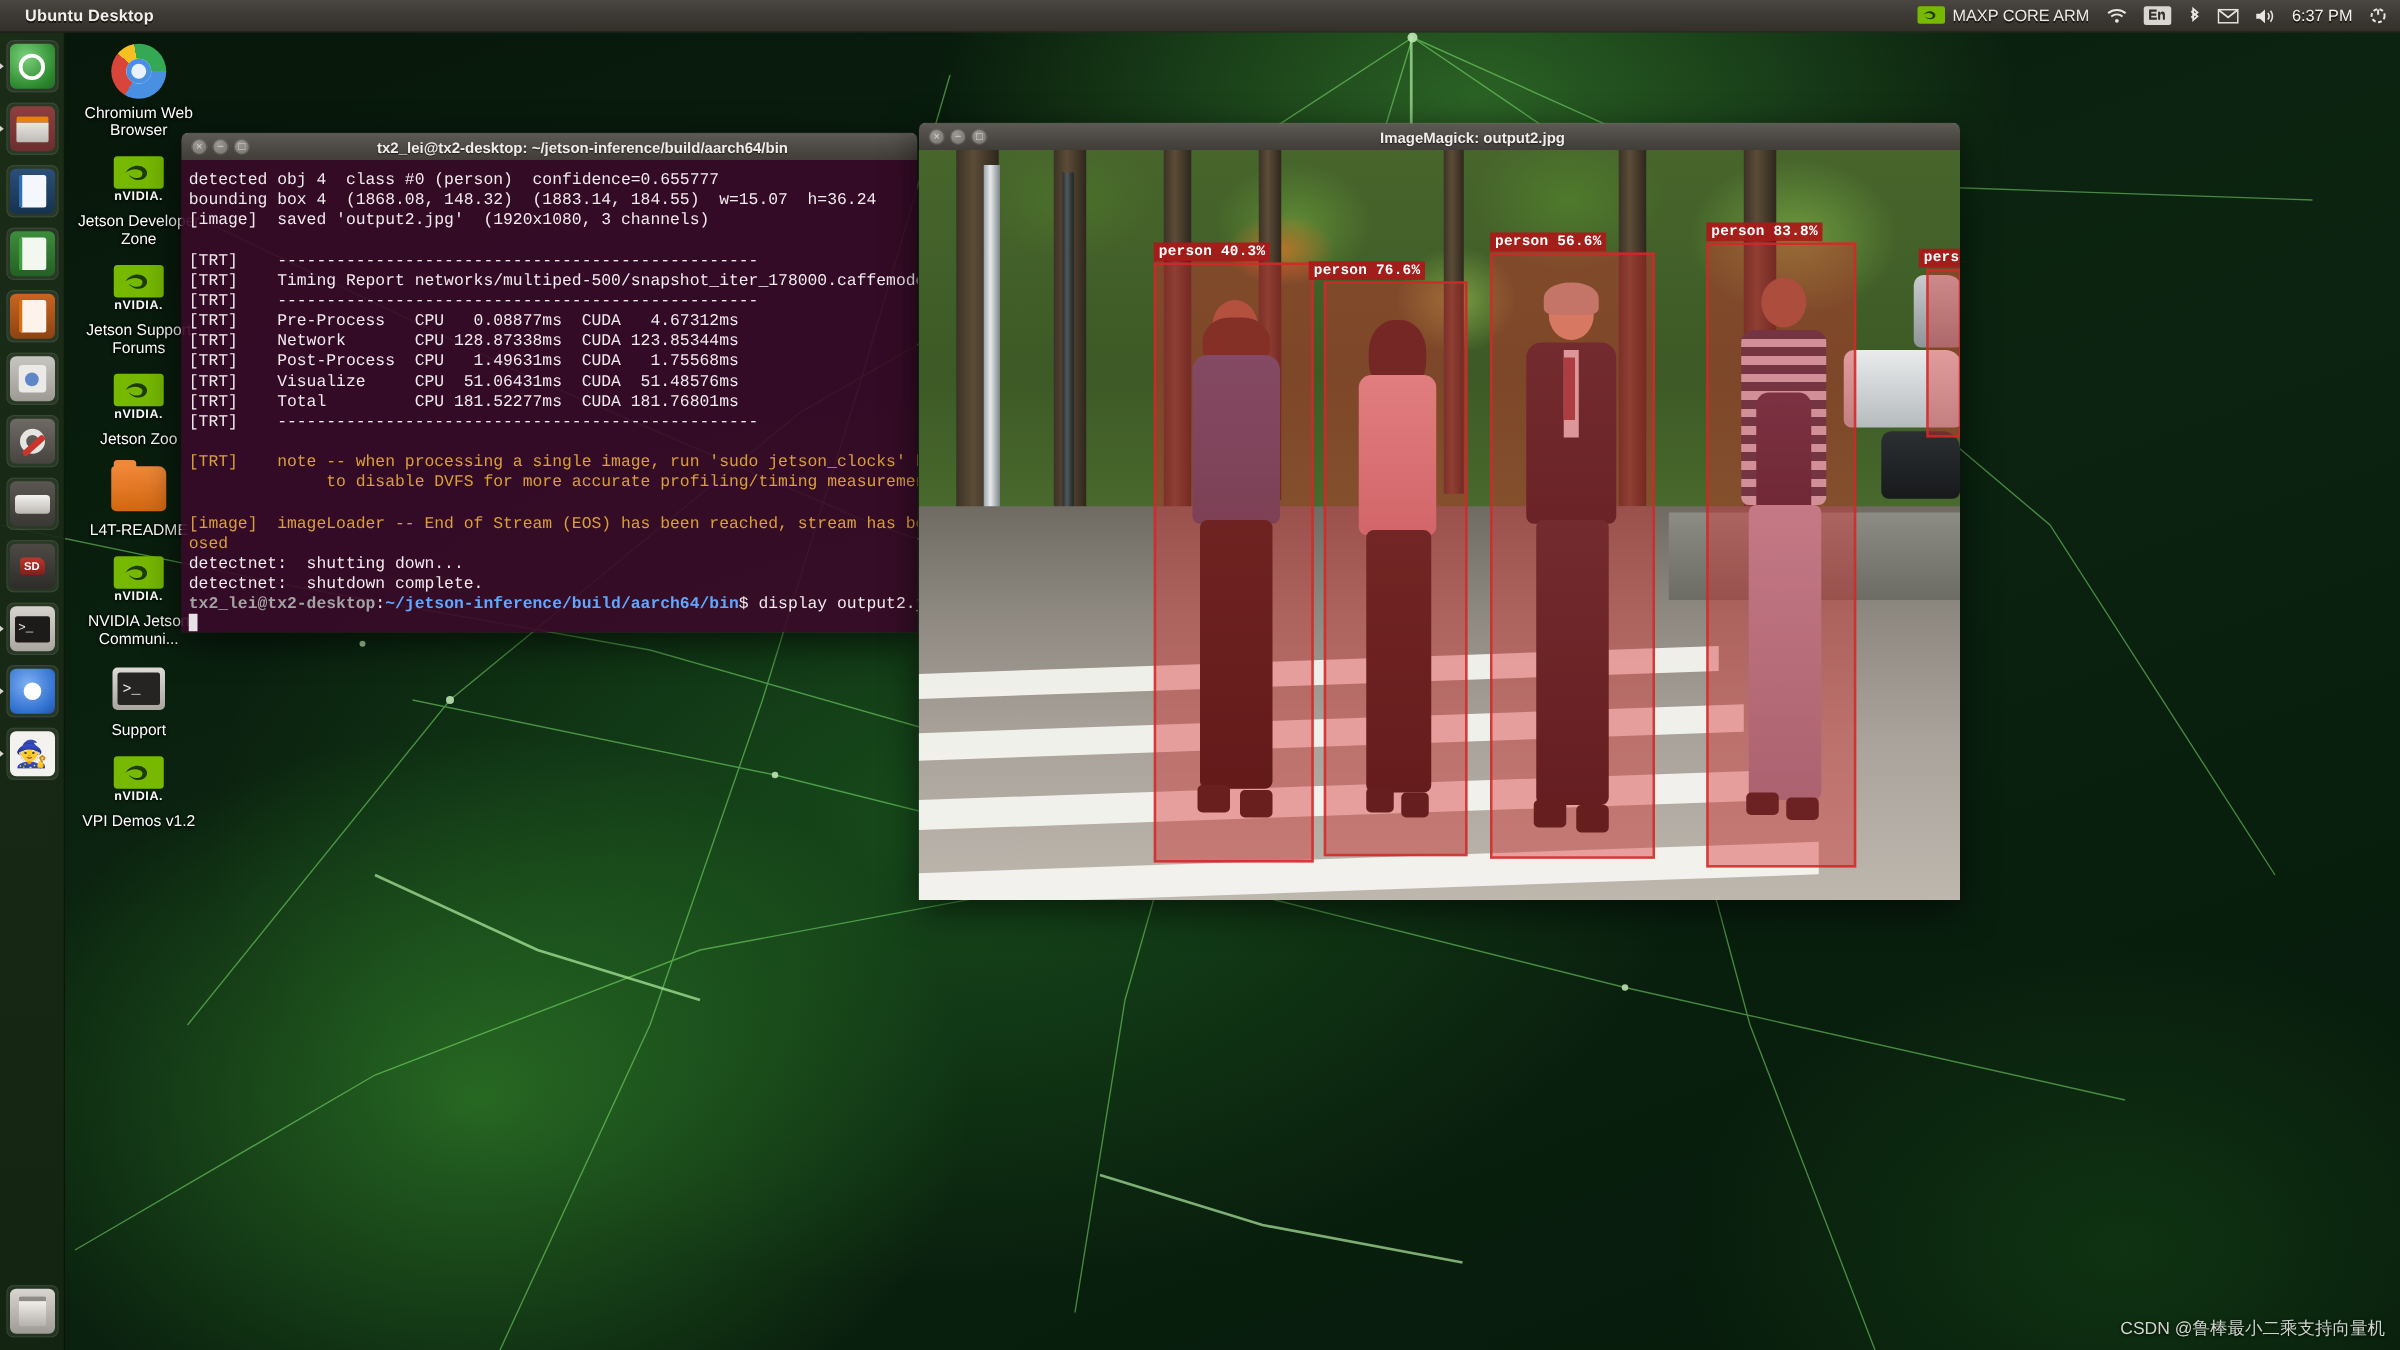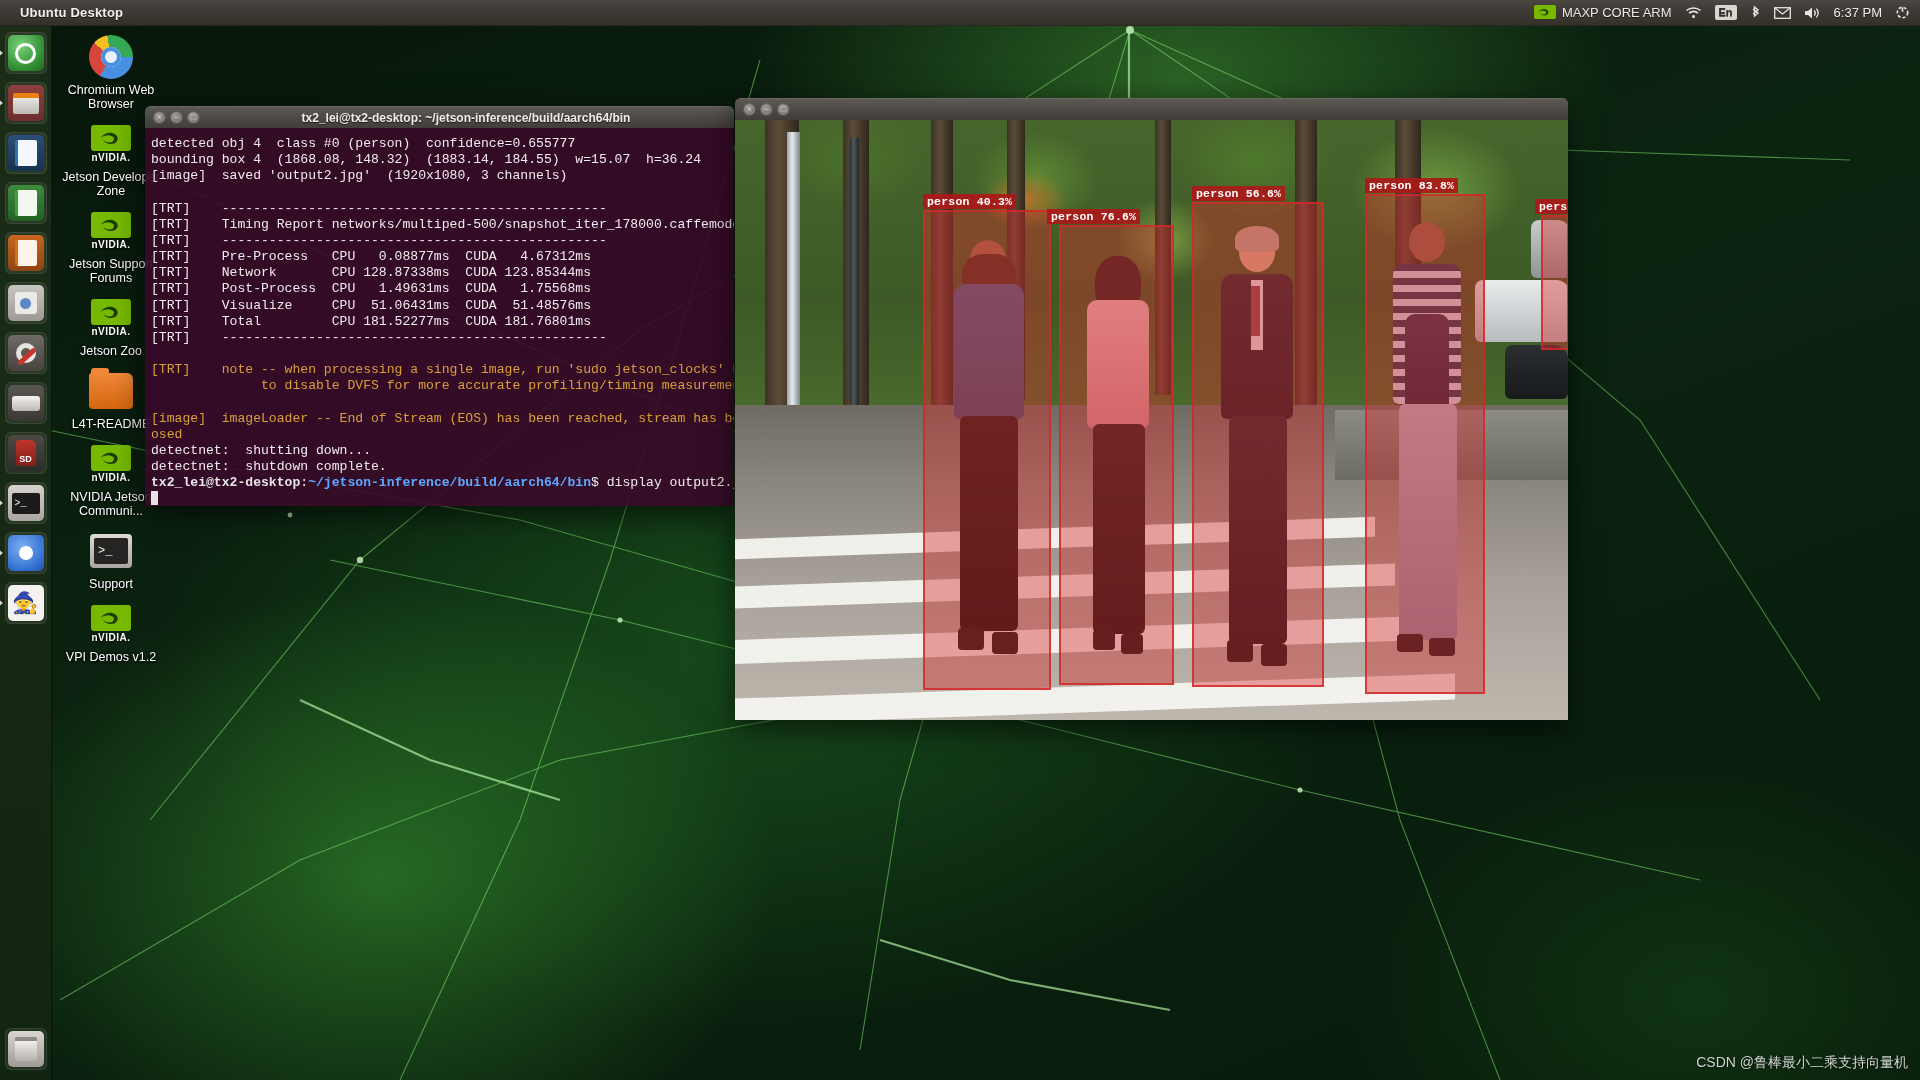--- a/index.html
+++ b/index.html
@@ -82,21 +82,21 @@
   .ic-impress .pg { width:22px;height:26px;background:#fdf3ea;border-radius:2px;border-left:3px solid #d4700f;}
   .ic-software { background: linear-gradient(180deg,#c8c6c1,#9d9a94); display:flex;align-items:center;justify-content:center;}
   .ic-software .bag { width:22px;height:22px;background:#eceae6;border-radius:3px; display:flex;align-items:center;justify-content:center;}
   .ic-software .dot { width:11px;height:11px;border-radius:50%;background:#5e87c8;}
   .ic-settings { background: linear-gradient(180deg,#6e6b66,#474440); display:flex;align-items:center;justify-content:center;}
   .ic-settings .gear { width:20px;height:20px;border-radius:50%;border:5px solid #e6e4e0;}
   .ic-settings .wr { position:absolute;width:22px;height:5px;background:#c7352b;transform:rotate(-42deg);border-radius:2px;left:8px;top:19px;}
   .ic-drive { background: linear-gradient(180deg,#5a5752,#3a3834); display:flex;align-items:center;justify-content:center;}
   .ic-drive .hd { width:28px;height:15px;background:linear-gradient(180deg,#f4f3f1,#bbb8b3);border-radius:3px;}
   .ic-sd { background: linear-gradient(180deg,#4d4a46,#2e2c29); display:flex;align-items:center;justify-content:center;}
-  .ic-sd .card { width:20px;height:26px;background:linear-gradient(180deg,#c0352c,#7f1f19);border-radius:3px 6px 3px 3px;color:#fff;font-size:9px;font-weight:bold;display:flex;align-items:flex-end;justify-content:center;padding-bottom:2px;}
+  .ic-sd .card { width:20px;height:14px;background:linear-gradient(180deg,#c0352c,#7f1f19);border-radius:3px 6px 3px 3px;color:#fff;font-size:9px;font-weight:bold;display:flex;align-items:flex-end;justify-content:center;padding-bottom:2px;}
   .ic-term { background: linear-gradient(180deg,#d6d3ce,#a9a6a1); display:flex;align-items:center;justify-content:center;}
   .ic-term .scr { width:28px;height:21px;background:#1d1b19;border-radius:2px;color:#eee;font-family:"Liberation Mono",monospace;font-size:10px;display:flex;align-items:center;padding-left:3px;}
   .ic-chromium { background: radial-gradient(circle at 40% 35%, #7fb0f2, #2f6fd0 72%, #23529e); display:flex;align-items:center;justify-content:center;}
   .ic-chromium .ring { width:14px;height:14px;border-radius:50%;background:#fff;}
   .ic-wizard { background: #f4f2ee; display:flex;align-items:center;justify-content:center;font-size:21px;}
   .ic-trash { background: linear-gradient(180deg,#d9d6d1,#9e9b96); display:flex;align-items:center;justify-content:center;}
   .ic-trash .can { width:22px;height:24px;background:linear-gradient(180deg,#f0eeea,#b5b2ad);border-radius:2px;border-top:4px solid #8e8b86;}
 
   
   .desk-icons { position: absolute; left: 60px; top: 30px; width: 102px; z-index: 10; }
@@ -143,21 +143,21 @@
   
   #terminal-window { left: 145px; top: 106px; width: 589px; }
   .term-body {
     background: rgba(56, 10, 40, 0.92); height: 378px; padding: 8px 4px 4px 6px;
     font-family: "Liberation Mono", "DejaVu Sans Mono", monospace;
     font-size: 13.1px; line-height: 16.15px; color: #e8e2e6;
     overflow: hidden; white-space: pre;
   }
   .t-white { color: #f1ebee; }
   .t-yellow { color: #d9a03a; }
-  .t-green { color: #e5e5e5; font-weight: bold; }
+  .t-green { color: #a3a3a3; font-weight: bold; }
   .t-blue { color: #5fa7ff; font-weight: bold; }
   .cursor { display:inline-block; width: 7px; height: 14px; background: #e8e2e6; vertical-align: -2px; }
 
   
   #image-window { left: 735px; top: 98px; width: 833px; }
   .img-body { width: 833px; height: 600px; position: relative; overflow: hidden; background: #2b3a22; }
 
   
   .scene { position: absolute; inset: 0; }
   .sky-trees {
@@ -459,20 +459,21 @@
     <div class="term-body" id="terminal-body"><div><span class="t-white">detected obj 4  class #0 (person)  confidence=0.655777</span></div><div><span class="t-white">bounding box 4  (1868.08, 148.32)  (1883.14, 184.55)  w=15.07  h=36.24</span></div><div><span class="t-white">[image]  saved 'output2.jpg'  (1920x1080, 3 channels)</span></div><div>&nbsp;</div><div><span class="t-white">[TRT]    -------------------------------------------------</span></div><div><span class="t-white">[TRT]    Timing Report networks/multiped-500/snapshot_iter_178000.caffemodel</span></div><div><span class="t-white">[TRT]    -------------------------------------------------</span></div><div><span class="t-white">[TRT]    Pre-Process   CPU   0.08877ms  CUDA   4.67312ms</span></div><div><span class="t-white">[TRT]    Network       CPU 128.87338ms  CUDA 123.85344ms</span></div><div><span class="t-white">[TRT]    Post-Process  CPU   1.49631ms  CUDA   1.75568ms</span></div><div><span class="t-white">[TRT]    Visualize     CPU  51.06431ms  CUDA  51.48576ms</span></div><div><span class="t-white">[TRT]    Total         CPU 181.52277ms  CUDA 181.76801ms</span></div><div><span class="t-white">[TRT]    -------------------------------------------------</span></div><div>&nbsp;</div><div><span class="t-yellow">[TRT]    note -- when processing a single image, run 'sudo jetson_clocks' before</span></div><div><span class="t-yellow">              to disable DVFS for more accurate profiling/timing measurements</span></div><div>&nbsp;</div><div><span class="t-yellow">[image]  imageLoader -- End of Stream (EOS) has been reached, stream has been cl</span></div><div><span class="t-yellow">osed</span></div><div><span class="t-white">detectnet:  shutting down...</span></div><div><span class="t-white">detectnet:  shutdown complete.</span></div><div><span class="t-green">tx2_lei@tx2-desktop</span><span class="t-white">:</span><span class="t-blue">~/jetson-inference/build/aarch64/bin</span><span class="t-white">$ display output2.jpg</span></div><div><span class="cursor"></span></div></div>
   </div>
 
   <div class="win" id="image-window">
     <div class="titlebar">
       <div class="wbtns">
         <div class="wbtn">×</div>
         <div class="wbtn">−</div>
         <div class="wbtn">□</div>
       </div>
+      <div class="wtitle">ImageMagick: output2.jpg</div>
     </div>
     <div class="img-body">
 
       <div class="scene">
         <div class="sky-trees"></div>
         <div class="autumn"></div>
 
         <div class="trunk" style="left:30px;  top:0;   width:34px; height:300px;"></div>
         <div class="trunk" style="left:108px; top:0;   width:26px; height:300px;"></div>
         <div class="trunk" style="left:196px; top:0;   width:22px; height:290px;"></div>

